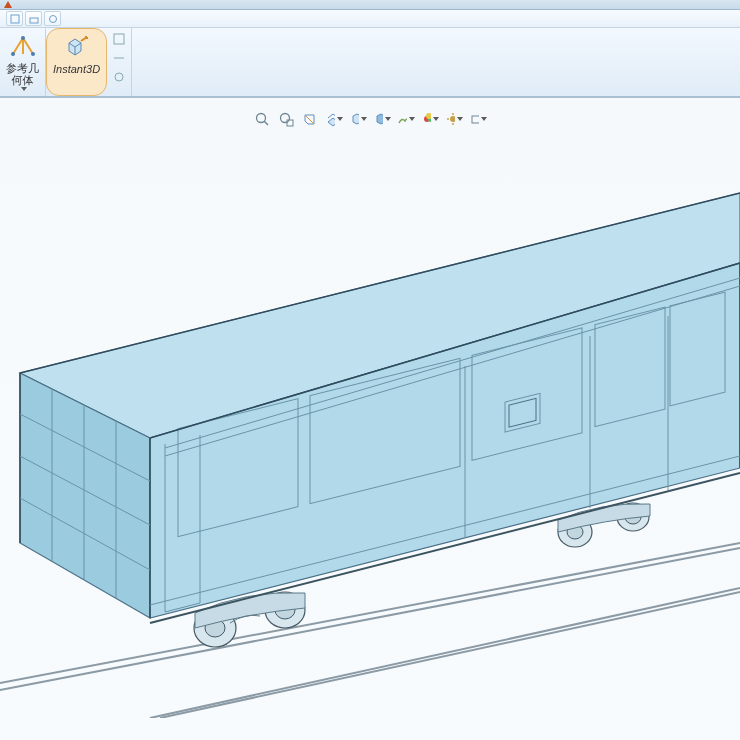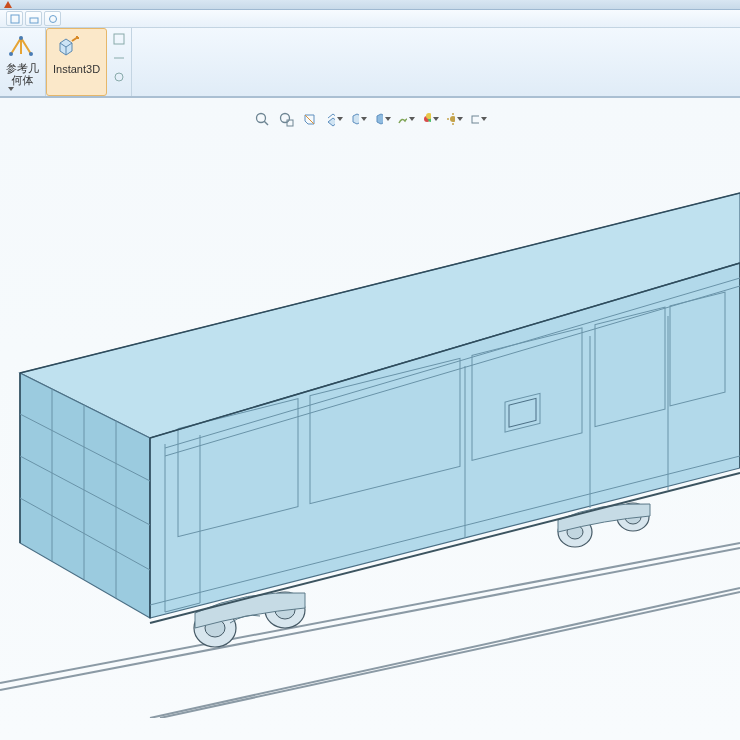--- a/index.html
+++ b/index.html
@@ -29,26 +29,26 @@
   }
   .ribbon-body {
     height: 70px;
     background: linear-gradient(#f2f8fe,#e0ecf7);
     border-bottom:2px solid #aabfd2;
     display:flex;
   }
   .ribbon-group {
     border-right:1px solid #c3d4e2;
     padding:3px 6px;
-    display:flex; flex-direction:column; justify-content:flex-start;
+    display:flex; flex-direction:column; align-items:center; justify-content:flex-start;
     min-width:44px; gap:1px;
   }
   .ribbon-group .ico { width:30px;height:30px;display:flex;align-items:center;justify-content:center;}
   .ribbon-group .lbl { font-size:11px; text-align:center; line-height:12px; color:#333;}
-  .ribbon-group.active { background:#fbe8c9; border:1px solid #e6b76a; border-radius:3px;}
+  .ribbon-group.active { background:#fbe8c9; border:1px solid #e6b76a; border-radius:13px;font-style:italic;}
   .last-strip {
     display:flex;flex-direction:column;gap:1px;padding:2px 3px;border-right:1px solid #c3d4e2;
   }
   .last-strip .mini{
     width:18px;height:18px;border-radius:2px;
     display:flex;align-items:center;justify-content:center;
   }
   .viewport {
     position:relative; width:740px; height:642px;
     background: linear-gradient(180deg,#f5f9fc 0%, #f6fafc 40%, #f8fbfd 100%);

